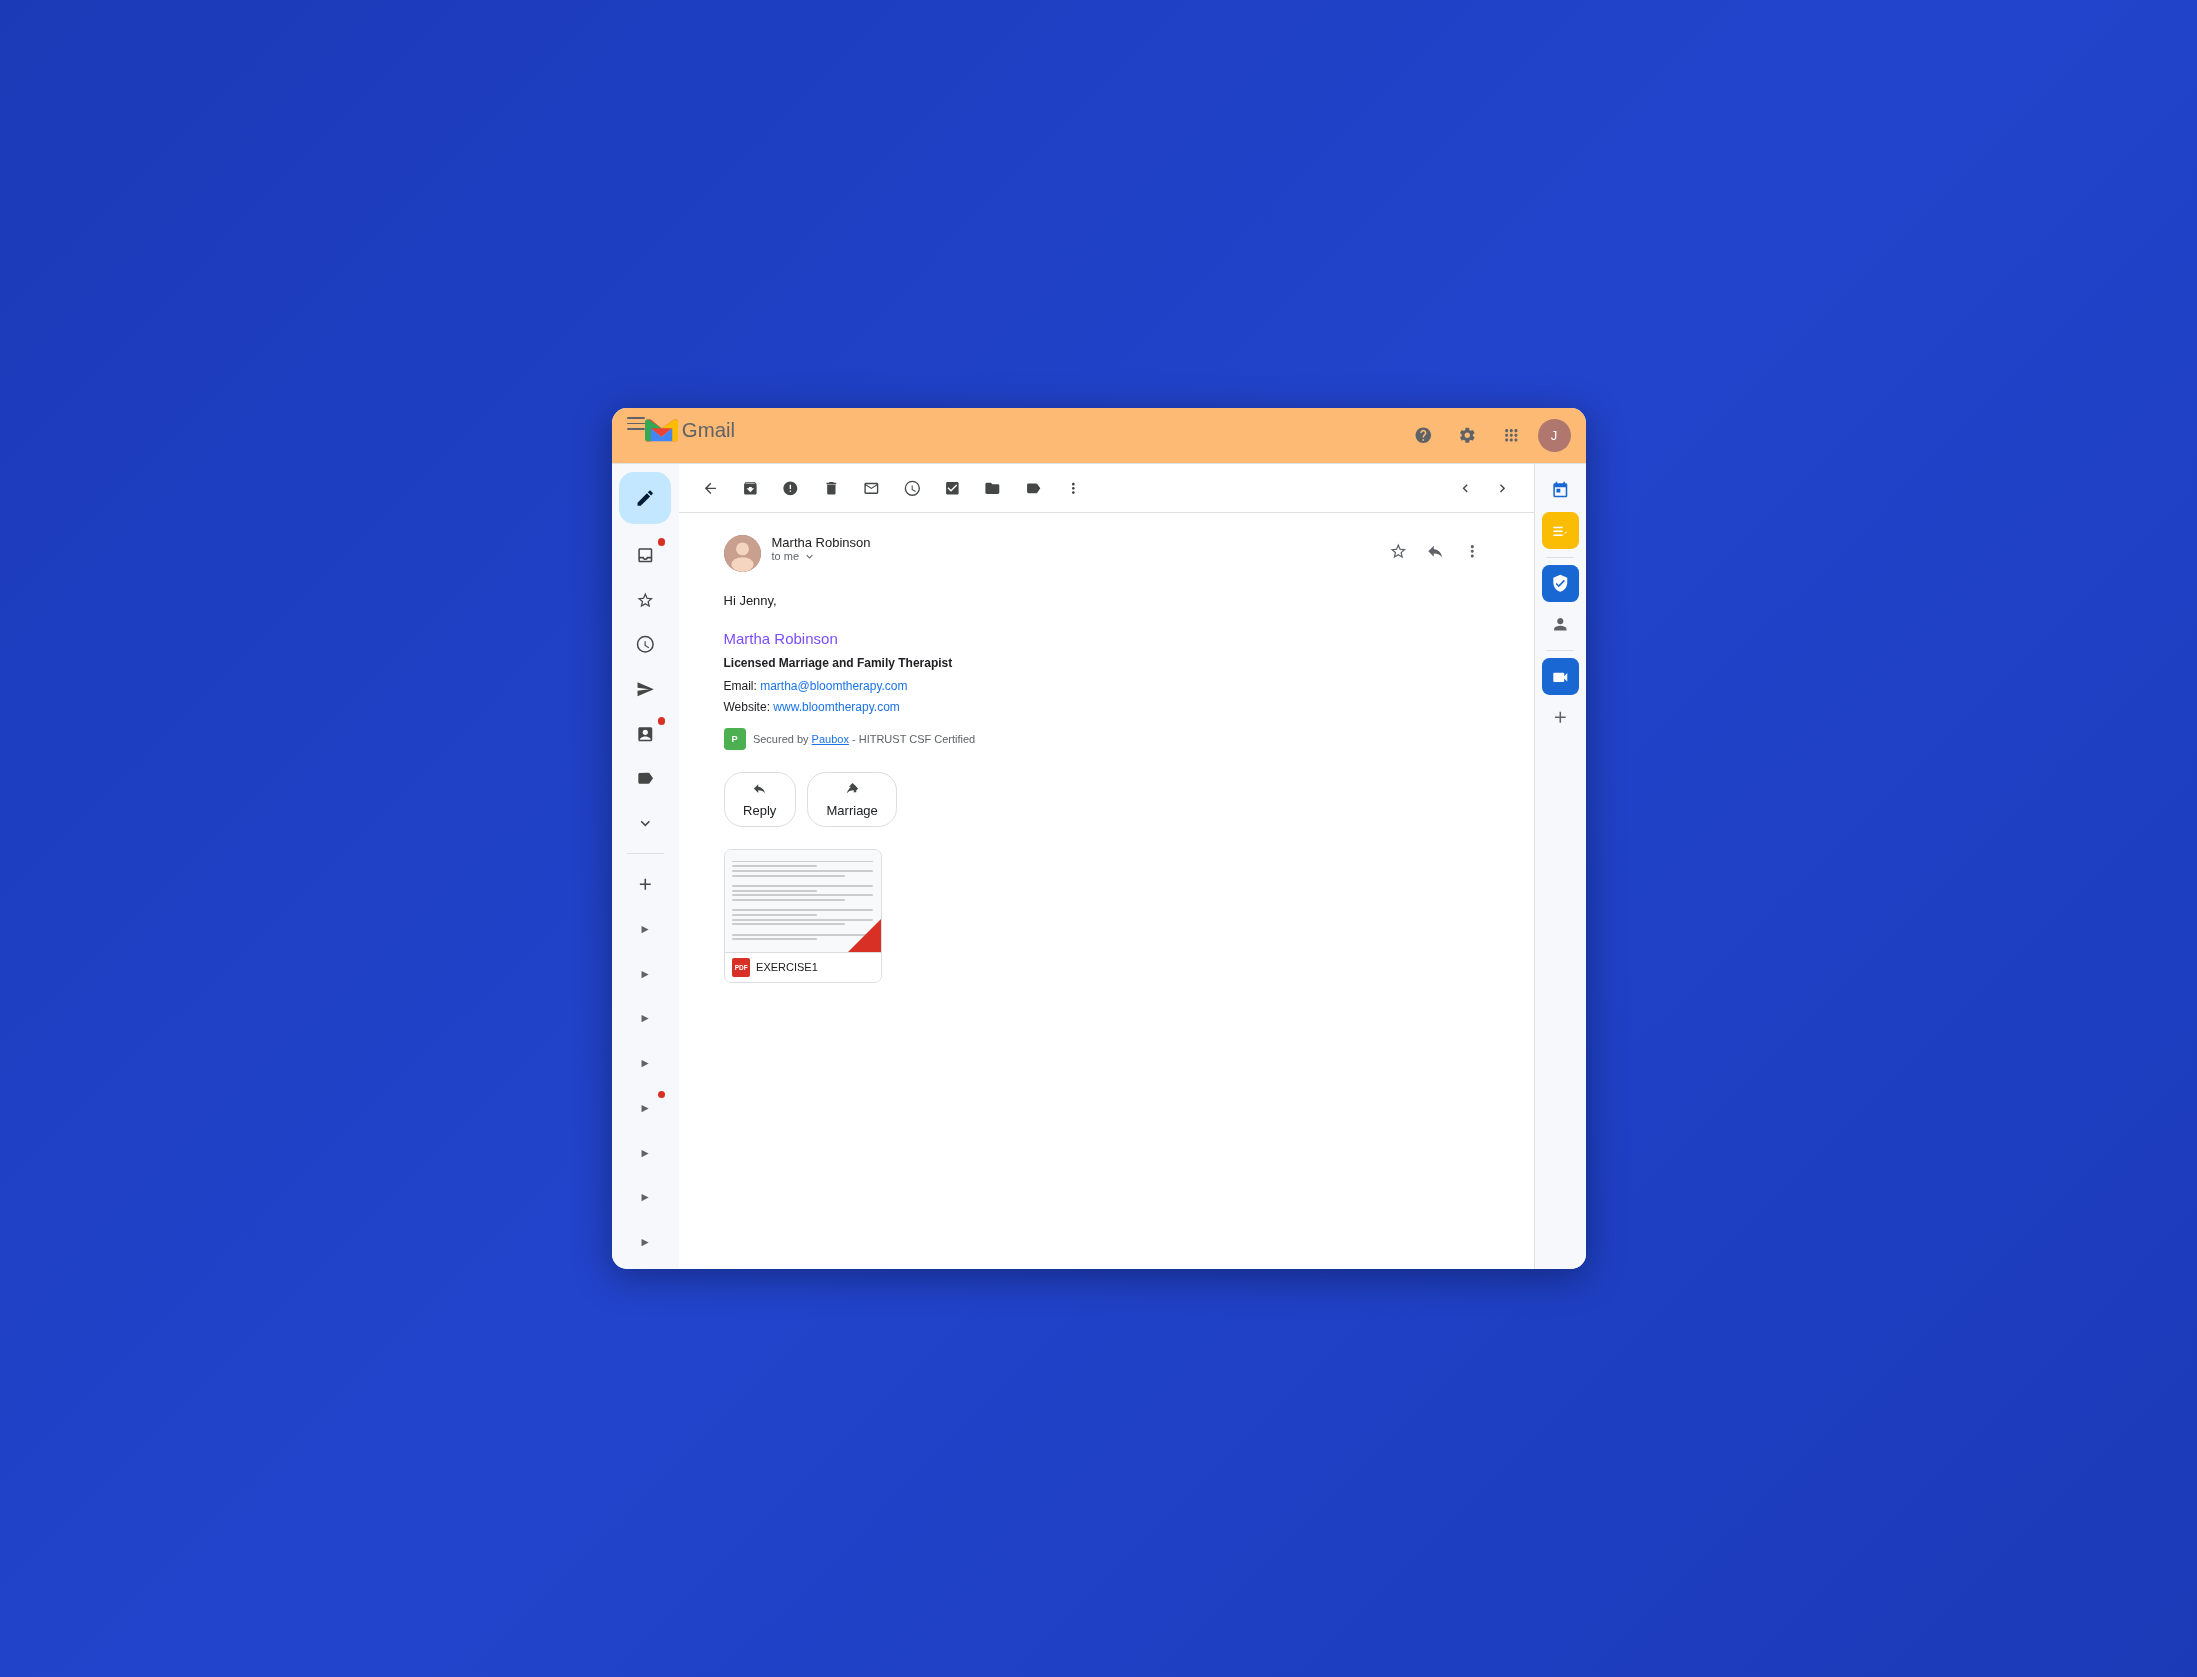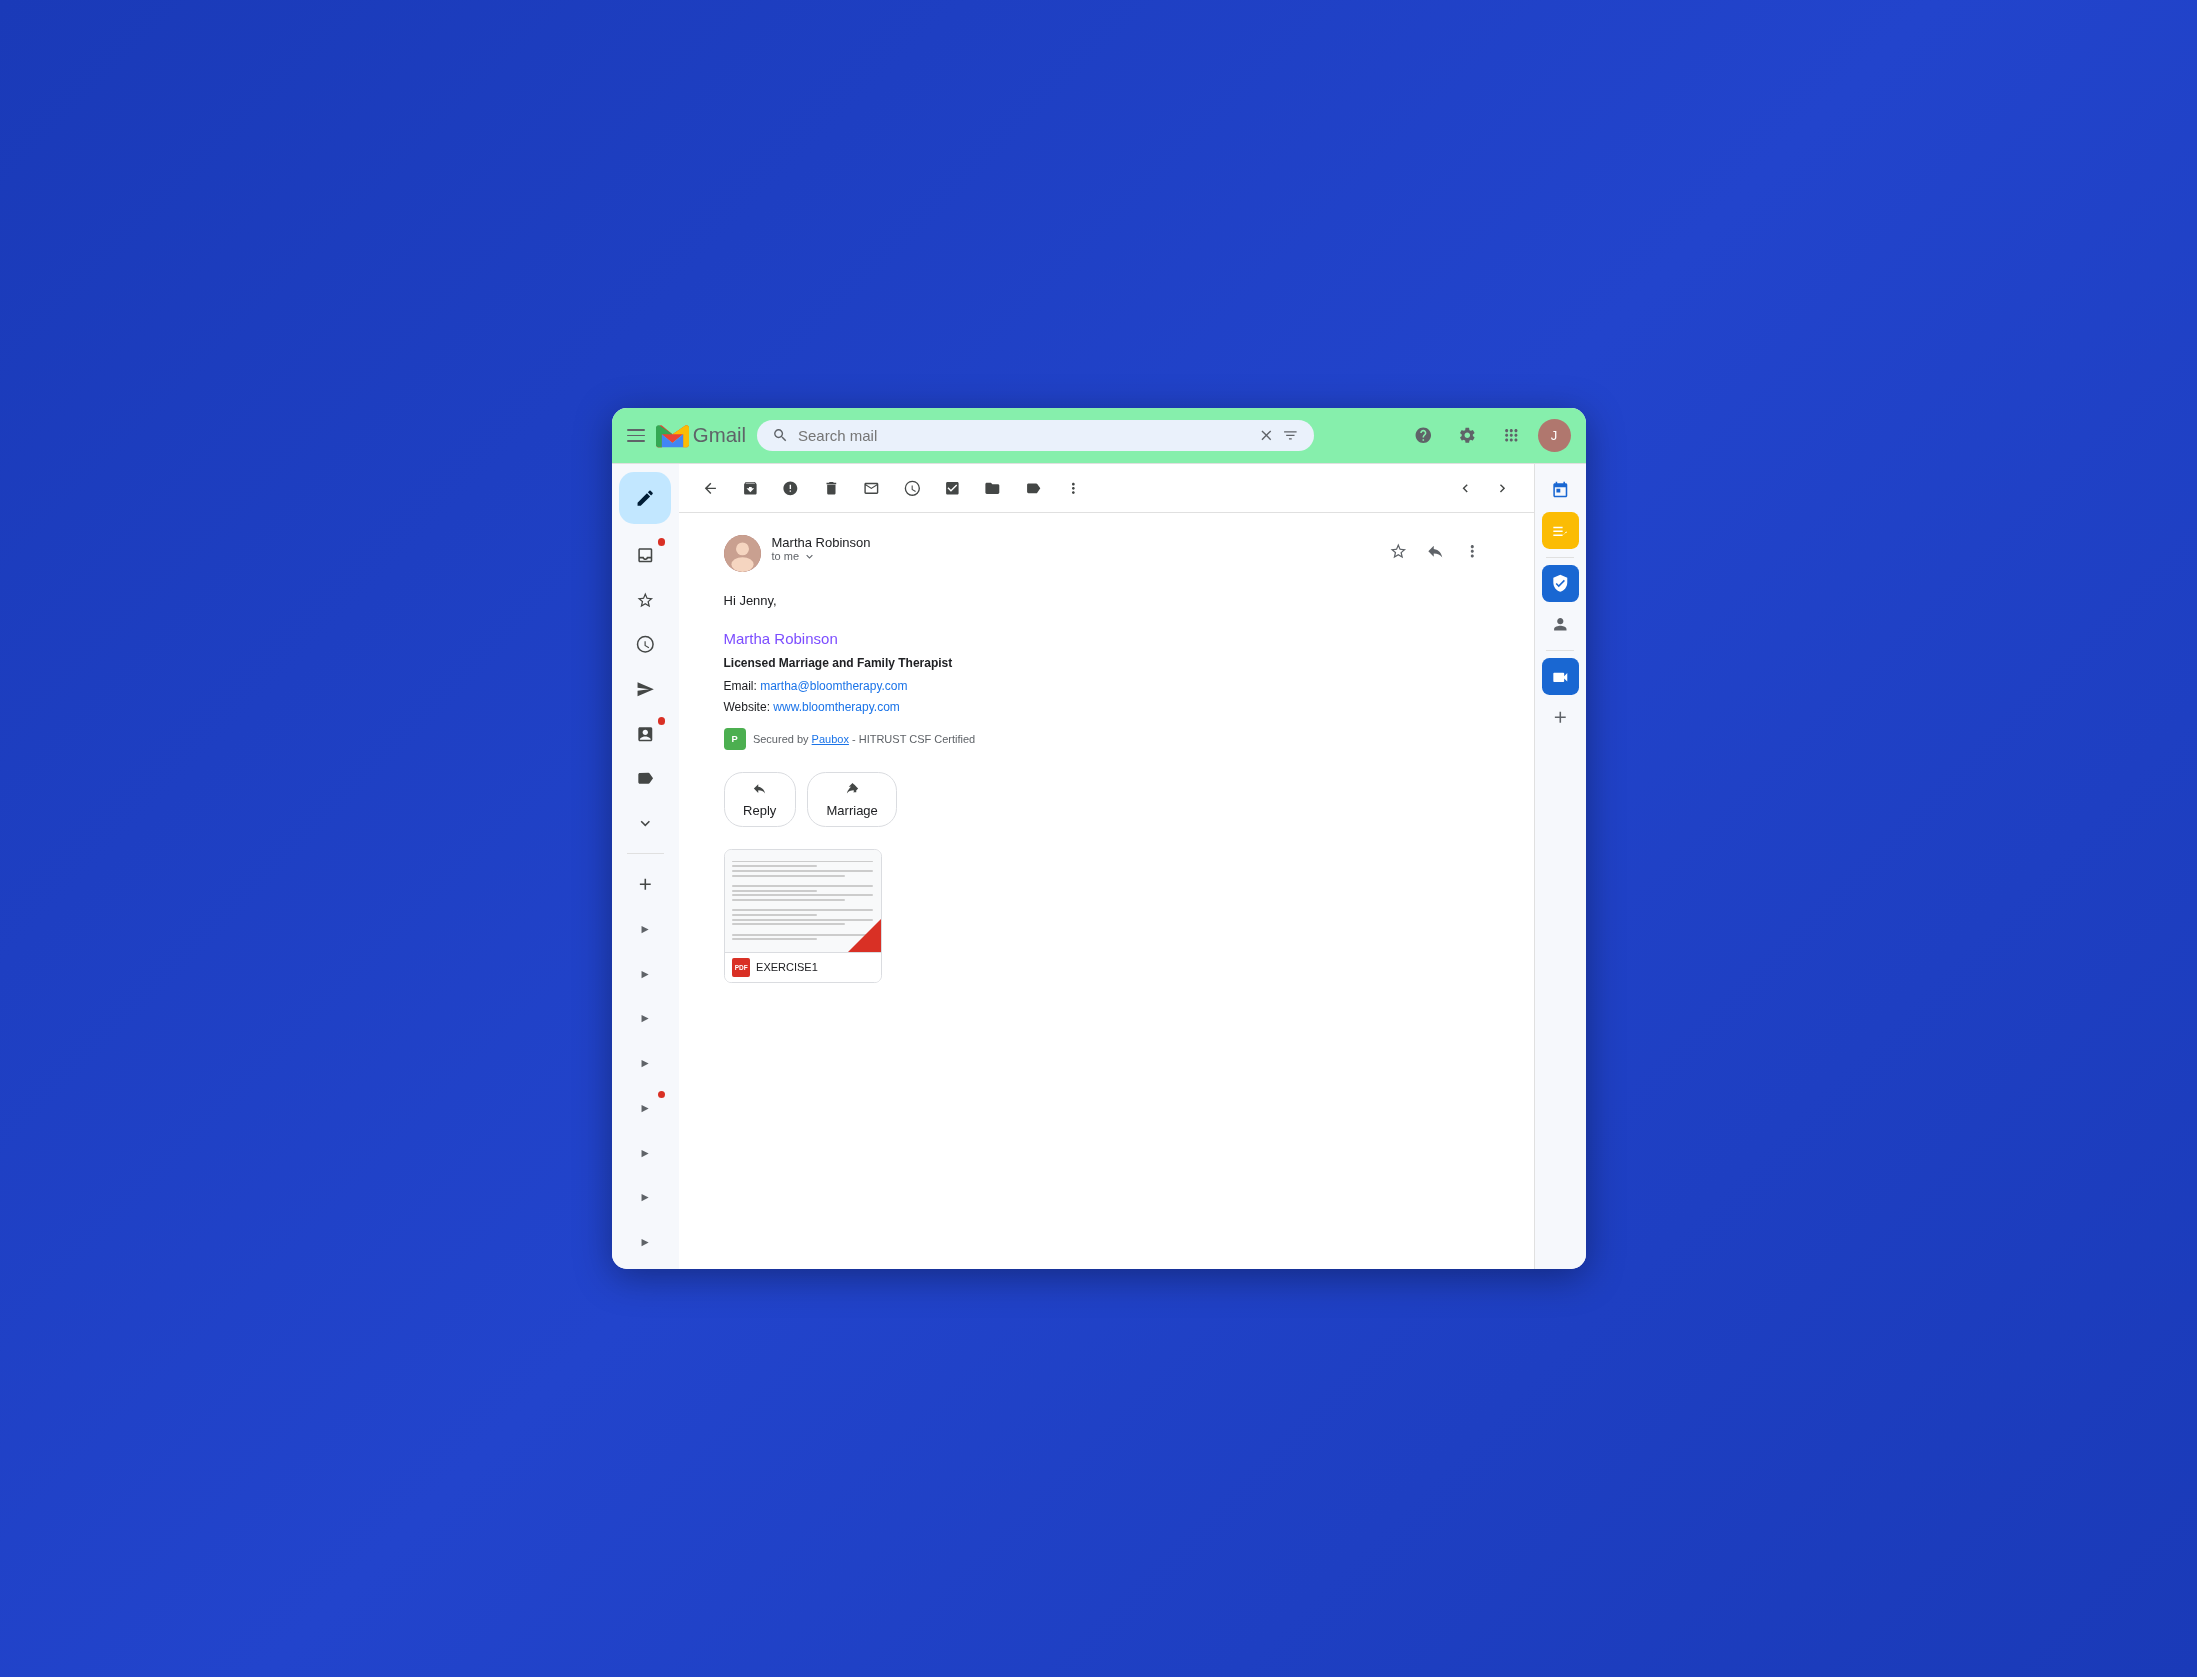--- a/index.html
+++ b/index.html
@@ -28,25 +28,24 @@
       background: #f6f8fc;
       border-radius: 15px;
       box-shadow: 0 7.4px 37px rgba(0,0,0,0.35);
       overflow: hidden;
       display: flex;
       flex-direction: column;
     }
 
     
     .topbar {
-      background: #86efac;
-      display: flex;
-      align-items: center;
+      background: #fdba74;
+      display: flex;
+      align-items: flex-start;
       padding: 9.3px 15px;
-      gap: 11px;
       border-bottom: 0.9px solid #e0e0e0;
     }
 
     .menu-icon {
       width: 18.6px; height: 13px;
       display: flex; flex-direction: column;
       justify-content: space-between;
       cursor: pointer;
     }
     .menu-icon span {
@@ -463,34 +462,20 @@
       <svg class="gmail-m" viewBox="0 0 36 28" fill="none">
         <path d="M0 4.8v18.4c0 1.767 1.433 3.2 3.2 3.2H6.4V12L18 21.6 29.6 12v14.4h3.2c1.767 0 3.2-1.433 3.2-3.2V4.8c0-2.053-2.304-3.307-4-2.133L18 12 6.4 2.667C4.704 1.493 2.4 2.747 2.4 4.8z" fill="#EA4335"></path>
         <path d="M0 4.8v18.4c0 1.767 1.433 3.2 3.2 3.2H6.4V12L18 21.6" fill="#EA4335"></path>
         <path d="M29.6 12v14.4h3.2c1.767 0 3.2-1.433 3.2-3.2V4.8c0-2.053-2.304-3.307-4-2.133L18 12" fill="#FBBC04"></path>
         <path d="M6.4 12v14.4H3.2C1.433 26.4 0 24.967 0 23.2V4.8C0 2.747 2.304 1.493 4 2.667L18 12" fill="#34A853"></path>
         <path d="M29.6 12v14.4H6.4V12L18 21.6z" fill="#4285F4"></path>
       </svg>
       <span>Gmail</span>
     </div>
 
-    <div class="search-bar">
-      <svg width="16.7" height="16.7" viewBox="0 0 24 24" fill="#5f6368">
-        <path d="M15.5 14h-.79l-.28-.27A6.471 6.471 0 0 0 16 9.5 6.5 6.5 0 1 0 9.5 16c1.61 0 3.09-.59 4.23-1.57l.27.28v.79l5 4.99L20.49 19l-4.99-5zm-6 0C7.01 14 5 11.99 5 9.5S7.01 5 9.5 5 14 7.01 14 9.5 11.99 14 9.5 14z"></path>
-      </svg>
-      <input type="text" placeholder="Search mail" style="">
-      <div class="search-bar-icons">
-        <svg width="16.7" height="16.7" viewBox="0 0 24 24" fill="#5f6368">
-          <path d="M19 6.41L17.59 5 12 10.59 6.41 5 5 6.41 10.59 12 5 17.59 6.41 19 12 13.41 17.59 19 19 17.59 13.41 12z"></path>
-        </svg>
-        <svg width="16.7" height="16.7" viewBox="0 0 24 24" fill="#5f6368">
-          <path d="M10 18h4v-2h-4v2zM3 6v2h18V6H3zm3 7h12v-2H6v2z"></path>
-        </svg>
-      </div>
-    </div>
 
     <div class="topbar-actions">
       <button class="icon-btn">
         <svg width="18.6" height="18.6" viewBox="0 0 24 24" fill="#5f6368">
           <path d="M12 2C6.48 2 2 6.48 2 12s4.48 10 10 10 10-4.48 10-10S17.52 2 12 2zm1 17h-2v-2h2v2zm2.07-7.75l-.9.92C13.45 12.9 13 13.5 13 15h-2v-.5c0-1.1.45-2.1 1.17-2.83l1.24-1.26c.37-.36.59-.86.59-1.41 0-1.1-.9-2-2-2s-2 .9-2 2H8c0-2.21 1.79-4 4-4s4 1.79 4 4c0 .88-.36 1.68-.93 2.25z"></path>
         </svg>
       </button>
       <button class="icon-btn">
         <svg width="18.6" height="18.6" viewBox="0 0 24 24" fill="#5f6368">
           <path d="M19.14,12.94c0.04-0.3,0.06-0.61,0.06-0.94c0-0.32-0.02-0.64-0.07-0.94l2.03-1.58c0.18-0.14,0.23-0.41,0.12-0.61 l-1.92-3.32c-0.12-0.22-0.37-0.29-0.59-0.22l-2.39,0.96c-0.5-0.38-1.03-0.7-1.62-0.94L14.4,2.81c-0.04-0.24-0.24-0.41-0.48-0.41 h-3.84c-0.24,0-0.43,0.17-0.47,0.41L9.25,5.35C8.66,5.59,8.12,5.92,7.63,6.29L5.24,5.33c-0.22-0.08-0.47,0-0.59,0.22L2.74,8.87 C2.62,9.08,2.66,9.34,2.86,9.48l2.03,1.58C4.84,11.36,4.8,11.69,4.8,12s0.02,0.64,0.07,0.94l-2.03,1.58 c-0.18,0.14-0.23,0.41-0.12,0.61l1.92,3.32c0.12,0.22,0.37,0.29,0.59,0.22l2.39-0.96c0.5,0.38,1.03,0.7,1.62,0.94l0.36,2.54 c0.05,0.24,0.24,0.41,0.48,0.41h3.84c0.24,0,0.44-0.17,0.47-0.41l0.36-2.54c0.59-0.24,1.13-0.56,1.62-0.94l2.39,0.96 c0.22,0.08,0.47,0,0.59-0.22l1.92-3.32c0.12-0.22,0.07-0.47-0.12-0.61L19.14,12.94z M12,15.6c-1.98,0-3.6-1.62-3.6-3.6 s1.62-3.6,3.6-3.6s3.6,1.62,3.6,3.6S13.98,15.6,12,15.6z"></path>

